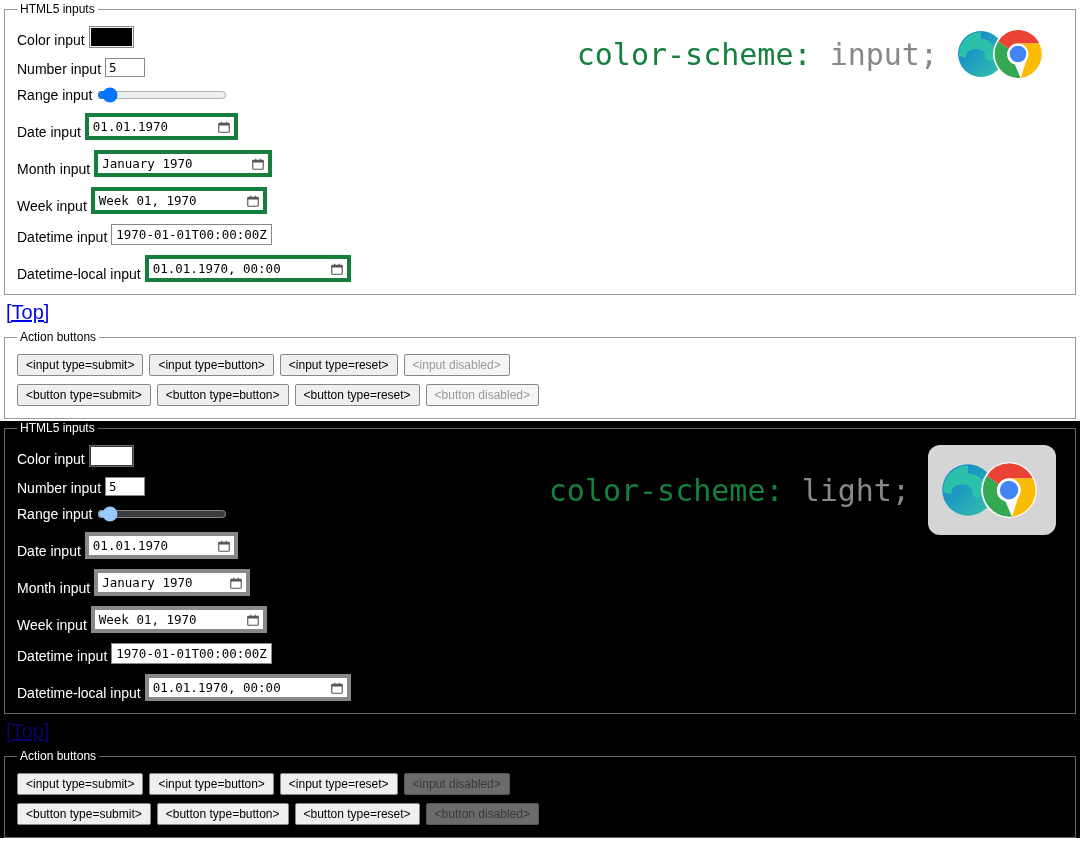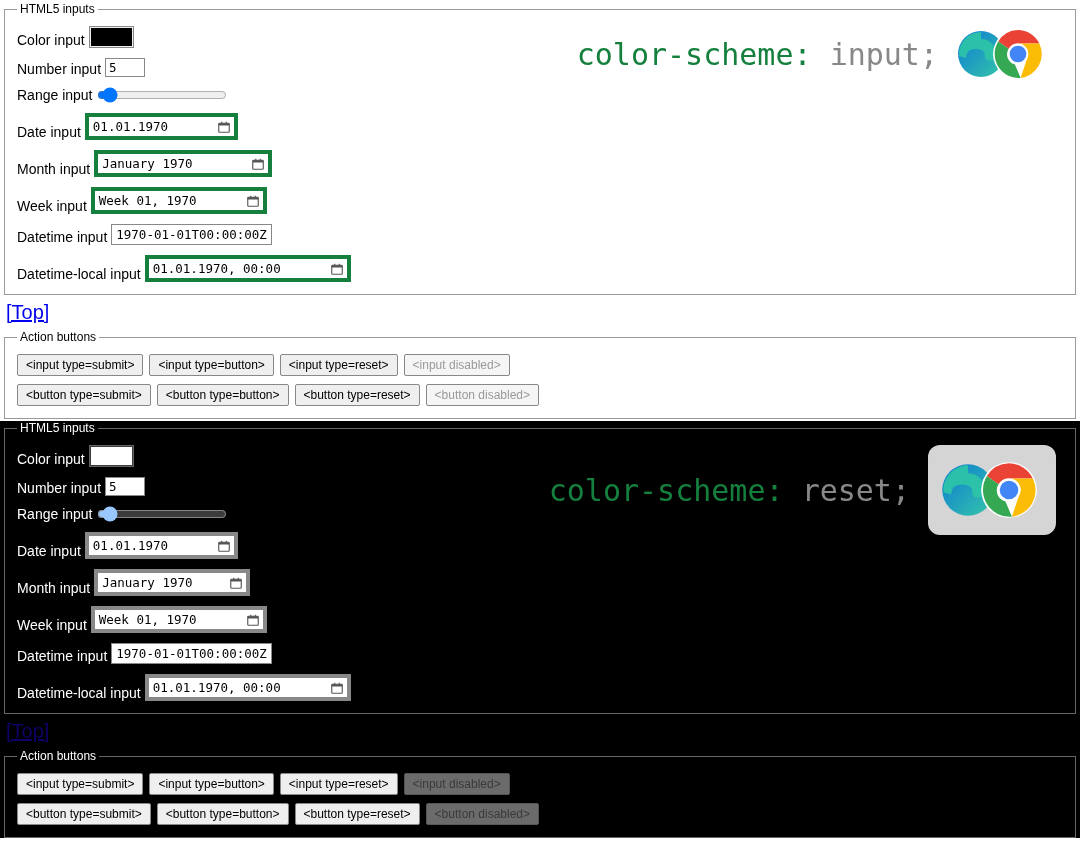--- a/index.html
+++ b/index.html
@@ -507,21 +507,21 @@
       <button class="action-btn">&lt;button type=submit&gt;</button>
       <button class="action-btn">&lt;button type=button&gt;</button>
       <button class="action-btn">&lt;button type=reset&gt;</button>
       <button class="action-btn disabled">&lt;button disabled&gt;</button>
     </div>
   </fieldset>
   
   <div class="scheme-badge">
     <span class="scheme-text">
       <span class="scheme-prop">color-scheme:</span>
-      <span class="scheme-val">reset;</span>
+      <span class="scheme-val">light;</span>
     </span>
     <div class="browser-icons">
       <svg class="edge-icon" viewBox="0 0 100 100">
         <defs>
           <linearGradient id="eg2" x1="0" y1="0" x2="1" y2="1">
               <stop offset="0" stop-color="#0c79d4"></stop>
               <stop offset="1" stop-color="#35c7a8"></stop>
             </linearGradient>
         </defs>
         <circle cx="50" cy="50" r="46" fill="url(#eg2)"></circle>

